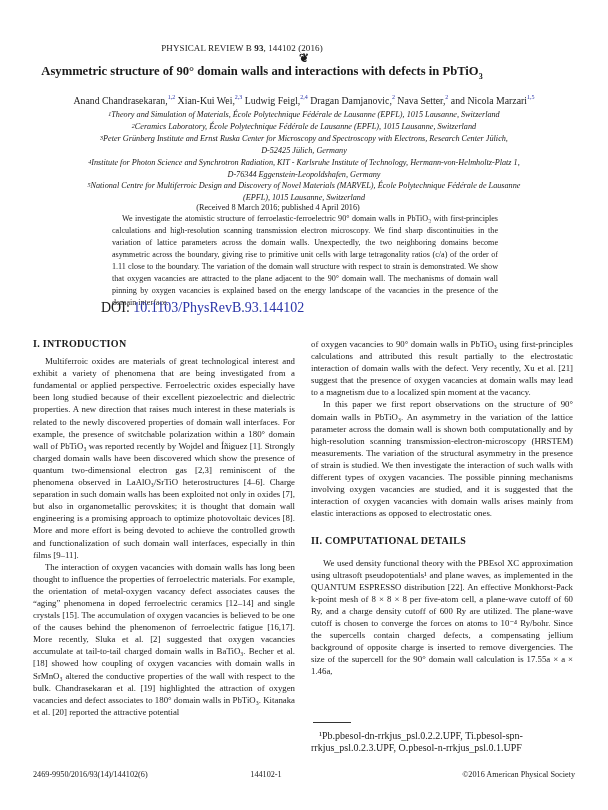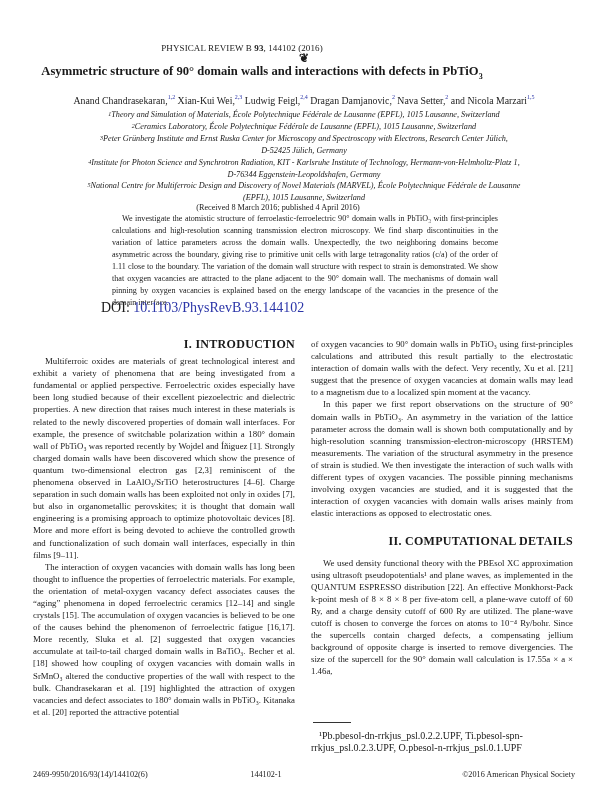--- a/index.html
+++ b/index.html
@@ -14,21 +14,21 @@
   .affil { left:0; width:608px; font-size:8.2px; font-style:italic; line-height:12px; }
   sup { font-size:6px; vertical-align:top; position:relative; top:-1px; }
   .blue { color:#2b35a8; }
   .received { top:203px; left:0; width:556px; font-size:8.2px; }
   .abstract { top:213px; left:112px; width:386px; font-size:8.1px; line-height:12px;
               text-align:justify; text-indent:10px; }
   .doi { top:300px; left:101px; font-size:14px; }
   .col { width:262px; font-size:8.8px; line-height:12.1px; text-align:justify; }
   .col p { margin:0; text-indent:12px; }
   .col p.noind { text-indent:0; }
-  .sec { font-size:12px; font-weight:bold; text-align:right; letter-spacing:0.3px; }
+  .sec { font-size:10px; font-weight:bold; text-align:left; letter-spacing:0.3px; }
   .fnrule { width:38px; border-top:0.8px solid #333; }
   .footnote { font-size:10px; line-height:12px; }
   .footer { top:770px; font-size:8.2px; }
 </style>
 </head>
 <body>
 
 <div class="abs journal center">
   <span>PHYSICAL REVIEW B </span><b>93</b><span>, 144102 (2016)</span>
 </div>

